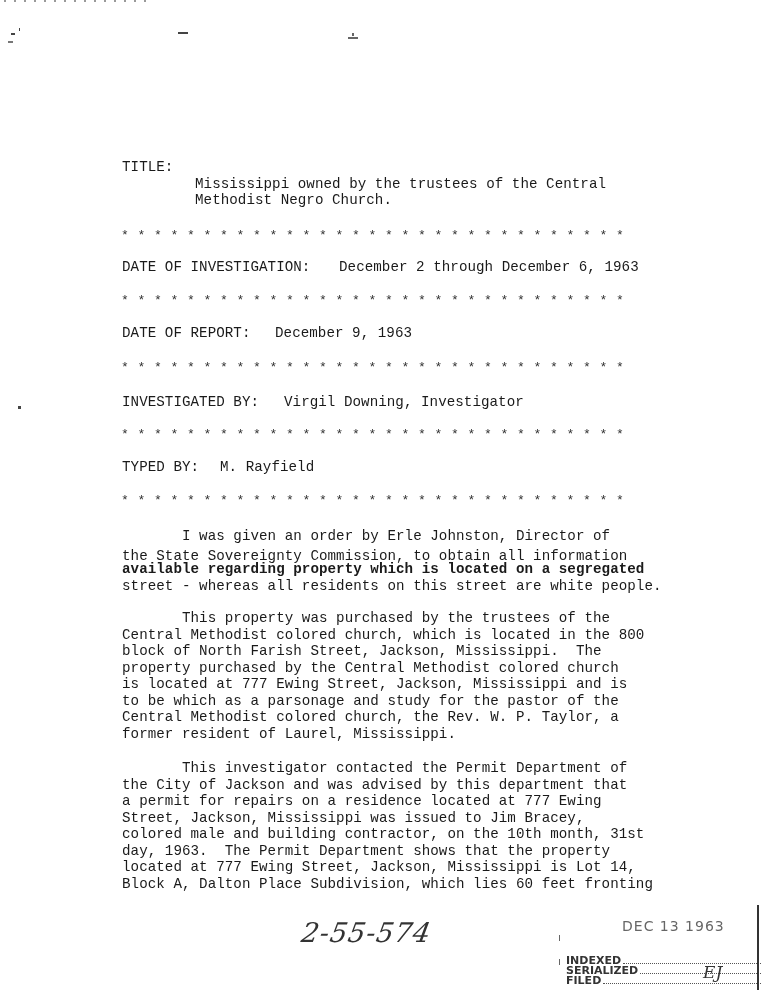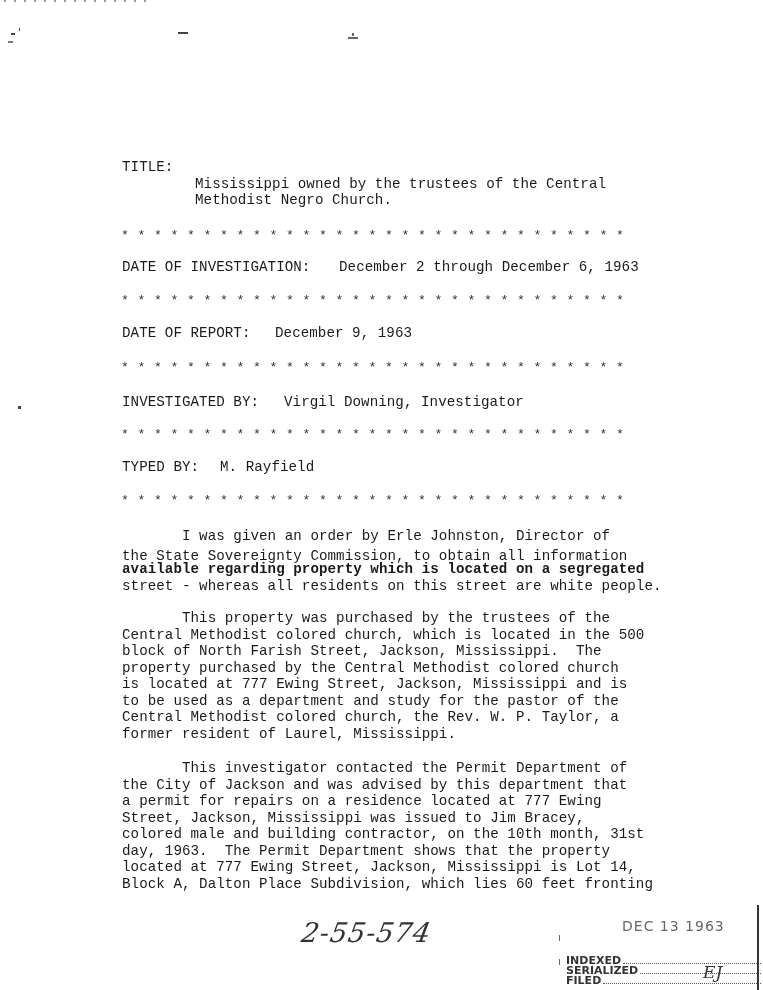--- a/index.html
+++ b/index.html
@@ -80,25 +80,25 @@
 
   <div>
     <div class="typed" style="left:122px;top:528px;">       I was given an order by Erle Johnston, Director of</div>
     <div class="typed" style="left:122px;top:548px;">the State Sovereignty Commission, to obtain all information</div>
     <div class="typed" style="left:122px;top:561px;font-weight:bold;">available regarding property which is located on a segregated</div>
     <div class="typed" style="left:122px;top:577.5px;">street - whereas all residents on this street are white people.</div>
   </div>
 
   <div>
     <div class="typed" style="left:122px;top:610px;">       This property was purchased by the trustees of the</div>
-    <div class="typed" style="left:122px;top:626.5px;">Central Methodist colored church, which is located in the 500</div>
+    <div class="typed" style="left:122px;top:626.5px;">Central Methodist colored church, which is located in the 800</div>
     <div class="typed" style="left:122px;top:643px;">block of North Farish Street, Jackson, Mississippi.  The</div>
     <div class="typed" style="left:122px;top:659.5px;">property purchased by the Central Methodist colored church</div>
     <div class="typed" style="left:122px;top:676px;">is located at 777 Ewing Street, Jackson, Mississippi and is</div>
-    <div class="typed" style="left:122px;top:692.5px;">to be used as a department and study for the pastor of the</div>
+    <div class="typed" style="left:122px;top:692.5px;">to be which as a parsonage and study for the pastor of the</div>
     <div class="typed" style="left:122px;top:709px;">Central Methodist colored church, the Rev. W. P. Taylor, a</div>
     <div class="typed" style="left:122px;top:725.5px;">former resident of Laurel, Mississippi.</div>
   </div>
 
   <div>
     <div class="typed" style="left:122px;top:760px;">       This investigator contacted the Permit Department of</div>
     <div class="typed" style="left:122px;top:776.5px;">the City of Jackson and was advised by this department that</div>
     <div class="typed" style="left:122px;top:793px;">a permit for repairs on a residence located at 777 Ewing</div>
     <div class="typed" style="left:122px;top:809.5px;">Street, Jackson, Mississippi was issued to Jim Bracey,</div>
     <div class="typed" style="left:122px;top:826px;">colored male and building contractor, on the 10th month, 31st</div>

